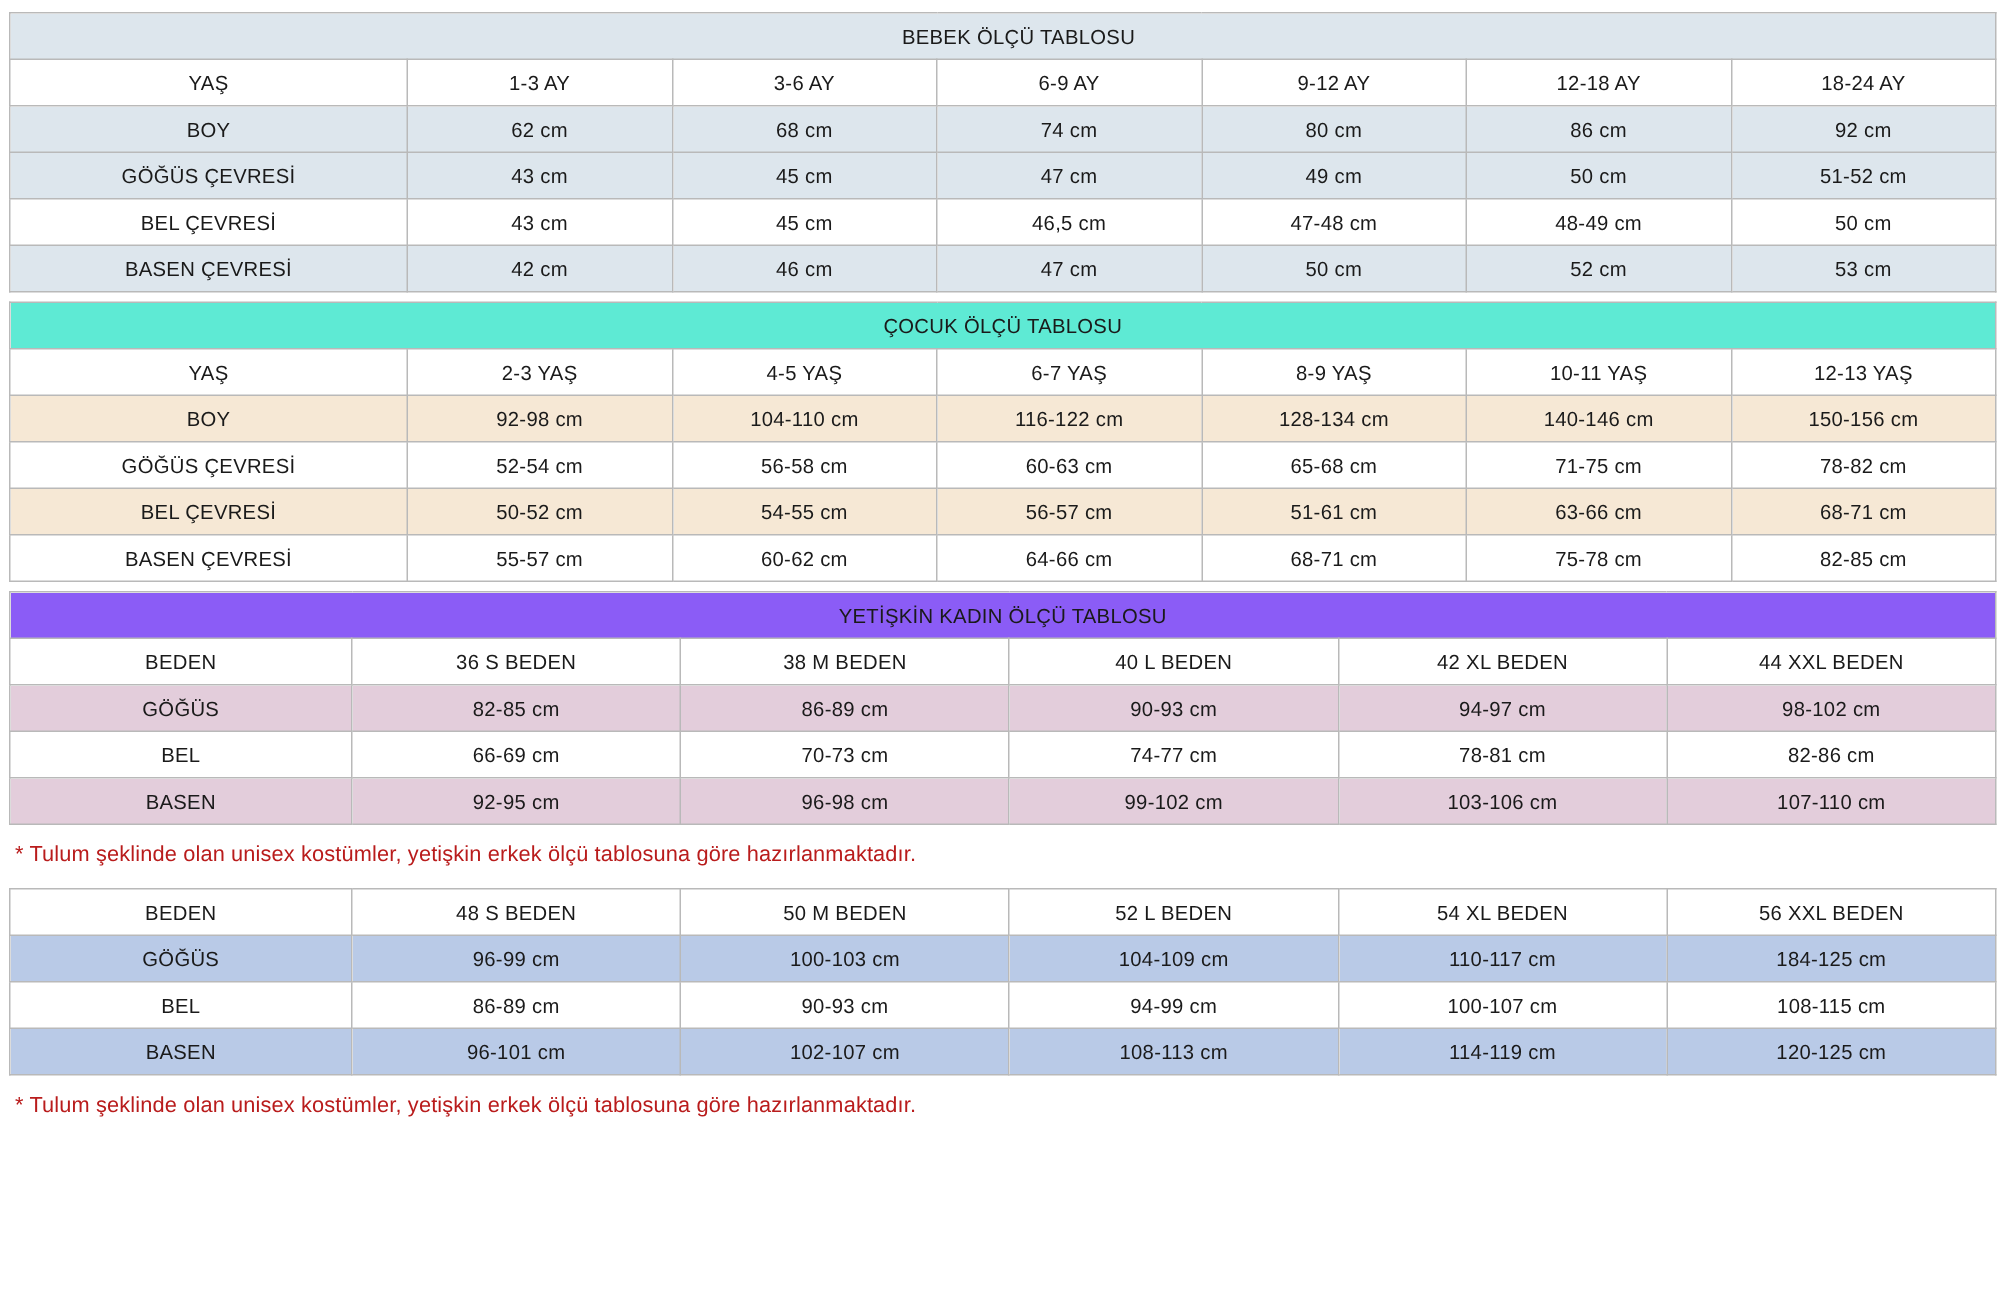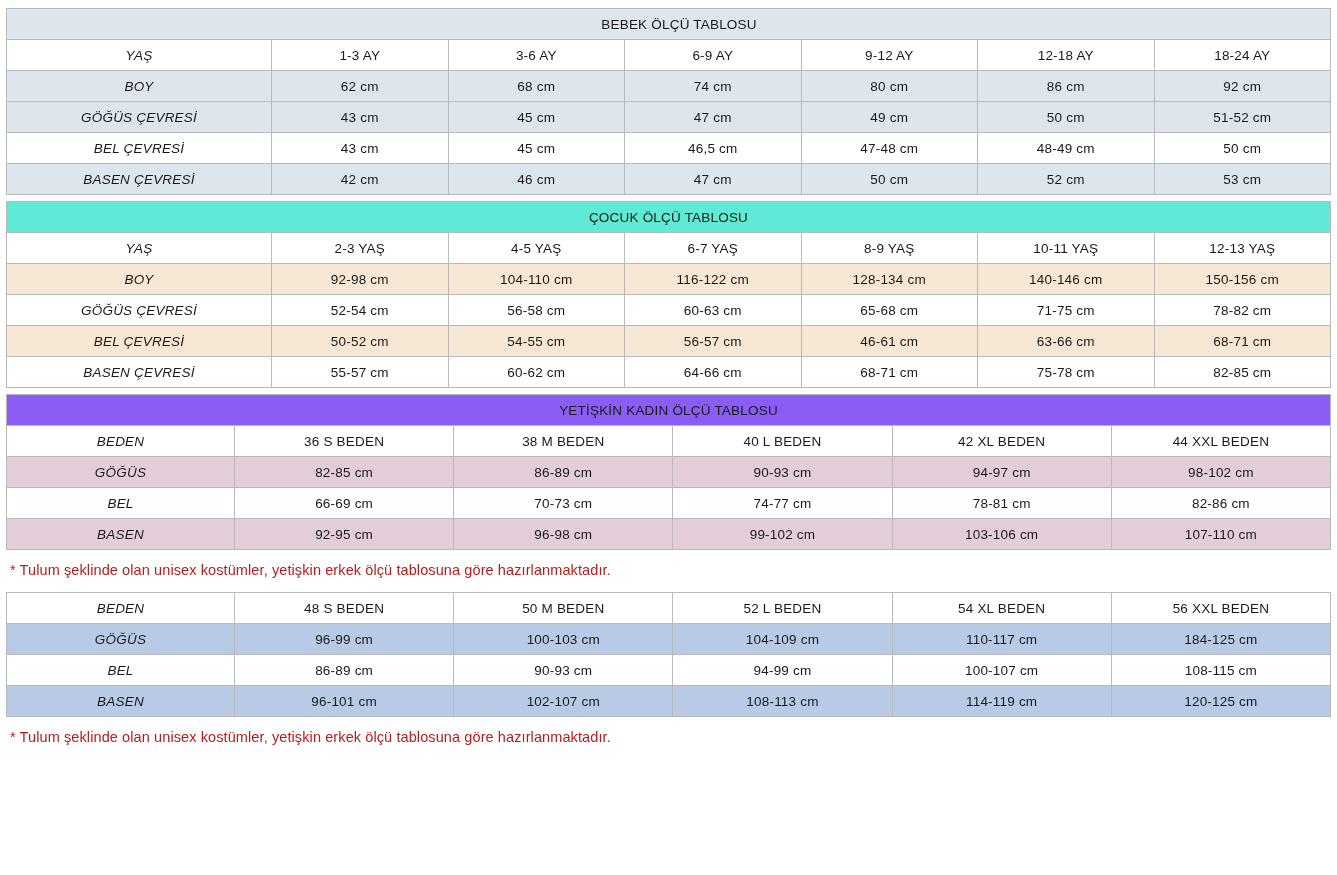--- a/index.html
+++ b/index.html
@@ -69,21 +69,21 @@
   .t-man .row-alt td { background: #b9cae7; }
   .t-man .row-plain td { background: #ffffff; }
 
   .note {
     font-size: 14.5px;
     padding: 6px 2px 8px 4px;
     margin: 3px 0 6px 0;
     color: #b91c1c;
     letter-spacing: .1px;
   }
-  .lbl { letter-spacing: .4px; font-style: italic; }
+  .lbl { letter-spacing: .4px; }
 </style>
 </head>
 <body>
 
 <div class="page">
 
   <table class="size-table t-baby">
     <colgroup>
       <col class="col-label">
         <col>
@@ -184,21 +184,21 @@
         <td>60-63 cm</td>
         <td>65-68 cm</td>
         <td>71-75 cm</td>
         <td>78-82 cm</td>
       </tr>
       <tr class="row-alt">
         <td class="lbl">BEL ÇEVRESİ</td>
         <td>50-52 cm</td>
         <td>54-55 cm</td>
         <td>56-57 cm</td>
-        <td>46-61 cm</td>
+        <td>51-61 cm</td>
         <td>63-66 cm</td>
         <td>68-71 cm</td>
       </tr>
       <tr class="row-plain">
         <td class="lbl">BASEN ÇEVRESİ</td>
         <td>55-57 cm</td>
         <td>60-62 cm</td>
         <td>64-66 cm</td>
         <td>68-71 cm</td>
         <td>75-78 cm</td>

